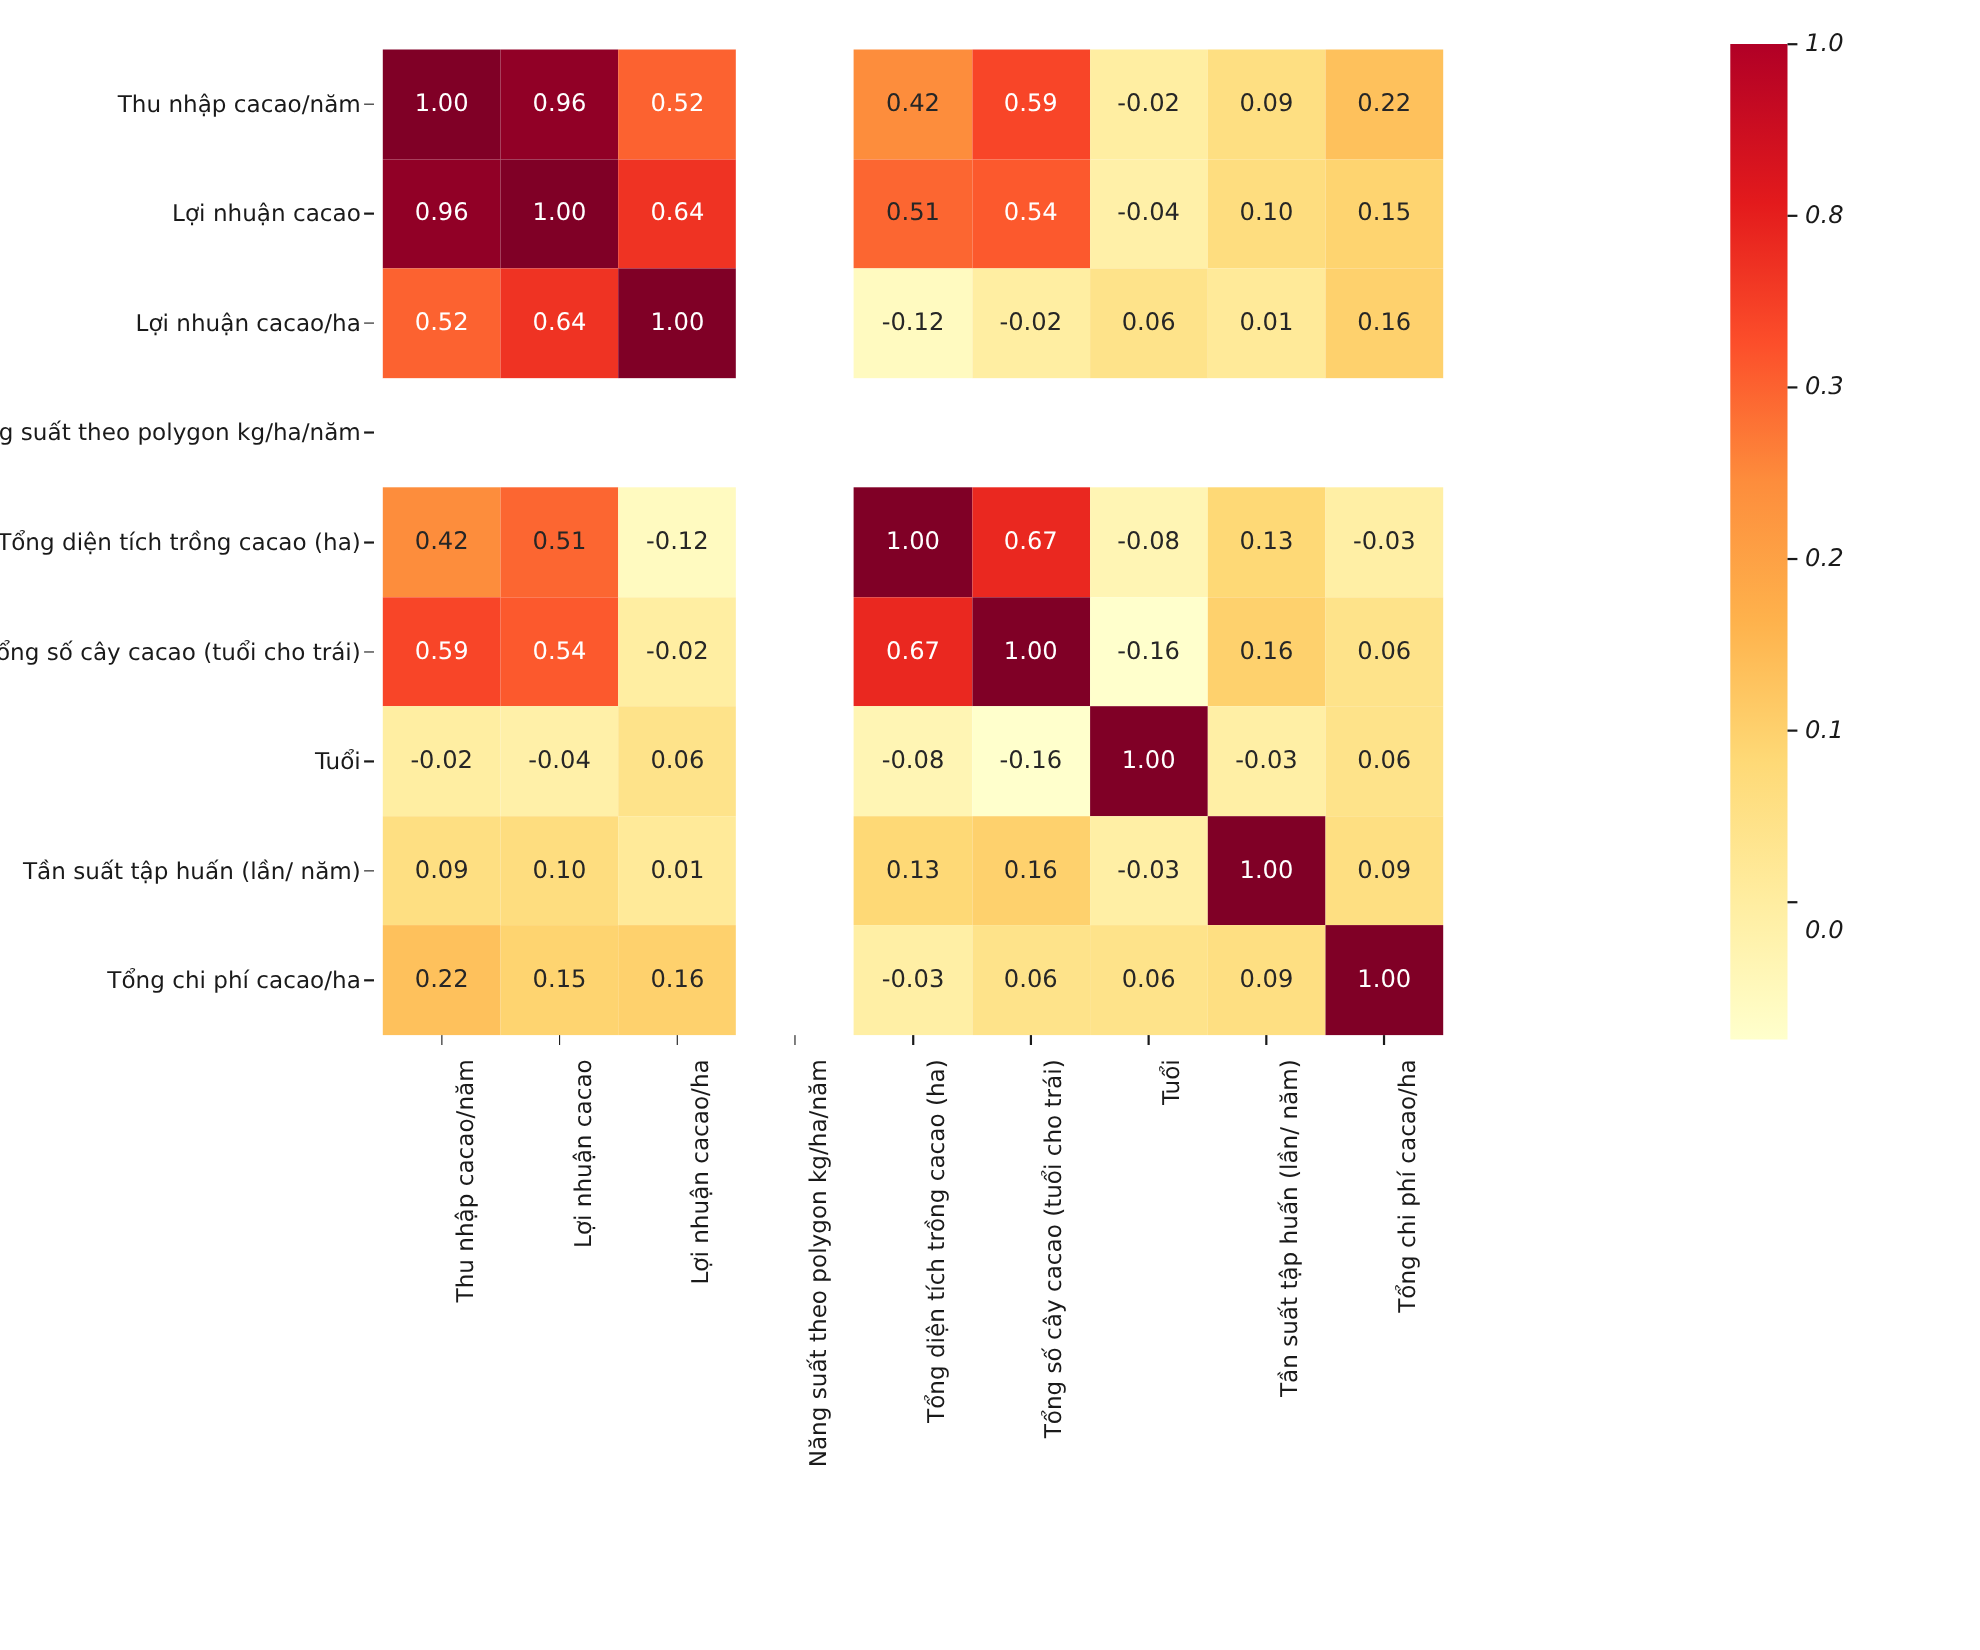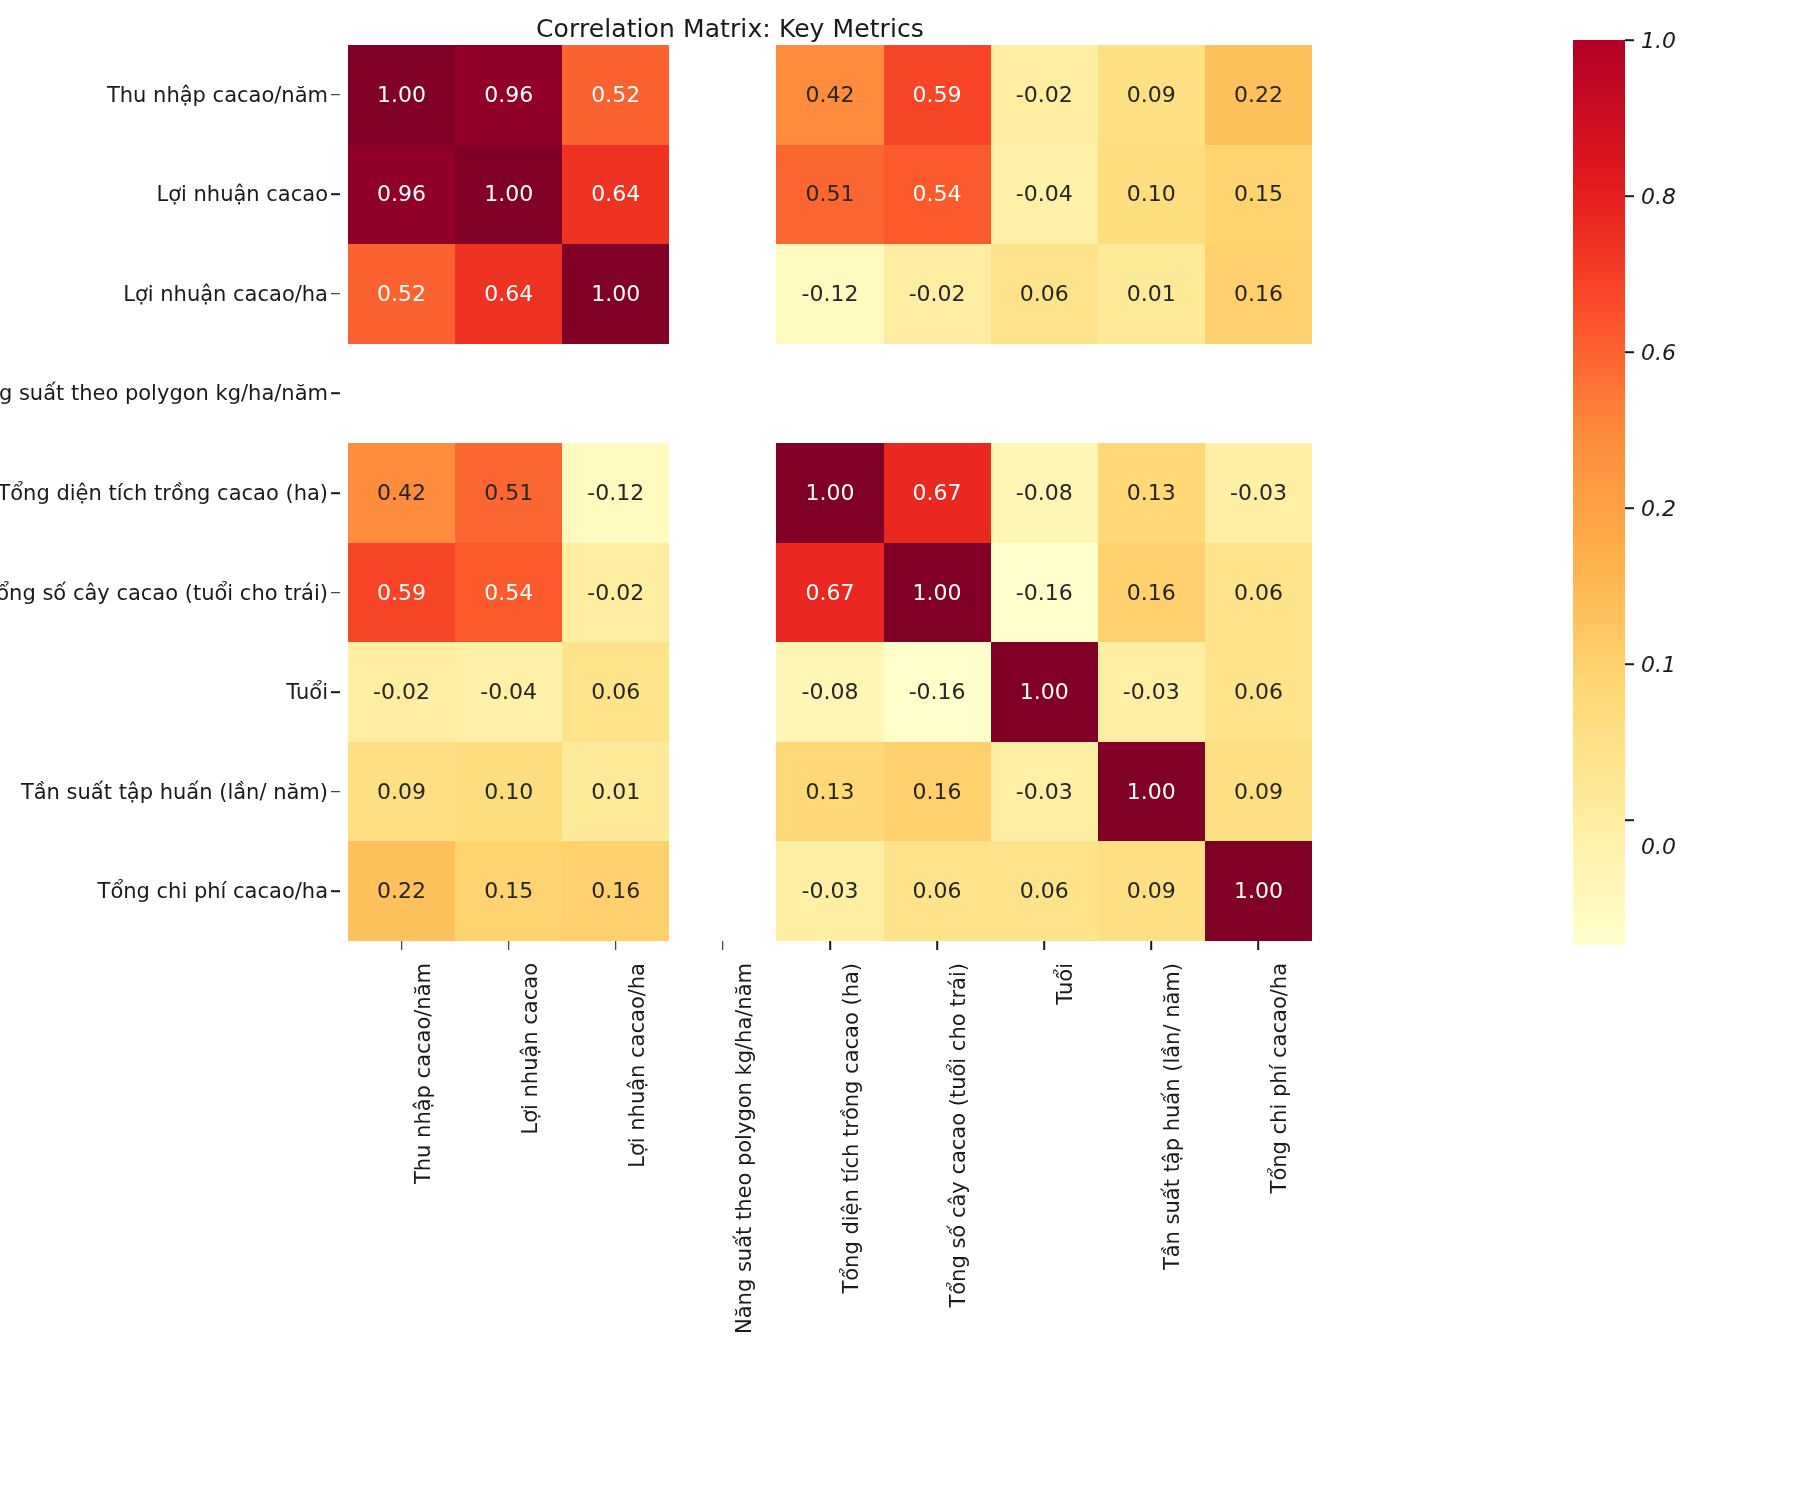--- a/index.html
+++ b/index.html
@@ -151,21 +151,20 @@
     height: 1.6px;
     background: #1a1a1a;
     transform: translateY(-50%);
   }
 </style>
 </head>
 <body>
 
 <div id="stage">
 
-  <div id="chart-title">Correlation Matrix: Key Metrics</div>
 
   <div id="ylabels">
       <div class="ytick" style="top: 49.7778px;">Thu nhập cacao/năm</div>
       <div class="tickmark-y" style="top: 49.7778px;"></div>
       <div class="ytick" style="top: 149.333px;">Lợi nhuận cacao</div>
       <div class="tickmark-y" style="top: 149.333px;"></div>
       <div class="ytick" style="top: 248.889px;">Lợi nhuận cacao/ha</div>
       <div class="tickmark-y" style="top: 248.889px;"></div>
       <div class="ytick" style="top: 348.444px;">Năng suất theo polygon kg/ha/năm</div>
       <div class="tickmark-y" style="top: 348.444px;"></div>
@@ -303,21 +302,21 @@
       <div class="xtick" style="left: 919.444px;">Tổng chi phí cacao/ha</div>
       <div class="tickmark-x" style="left: 910.444px;"></div>
     </div>
 
   <div id="colorbar"></div>
   <div id="cb-ticks">
       <div class="cbtick" style="top: 0px;">1.0</div>
       <div class="cbmark" style="top: 0px;"></div>
       <div class="cbtick" style="top: 156.034px; text-align: center;">0.8</div>
       <div class="cbmark" style="top: 156.034px;"></div>
-      <div class="cbtick" style="top: 312.069px;">0.6</div>
+      <div class="cbtick" style="top: 312.069px;">0.3</div>
       <div class="cbmark" style="top: 312.069px;"></div>
       <div class="cbtick" style="top: 468.103px;">0.2</div>
       <div class="cbmark" style="top: 468.103px;"></div>
       <div class="cbtick" style="top: 624.138px;">0.1</div>
       <div class="cbmark" style="top: 624.138px;"></div>
       <div class="cbtick" style="top: 806px;">0.0</div>
       <div class="cbmark" style="top: 780.172px;"></div>
     </div>
 
 </div>

